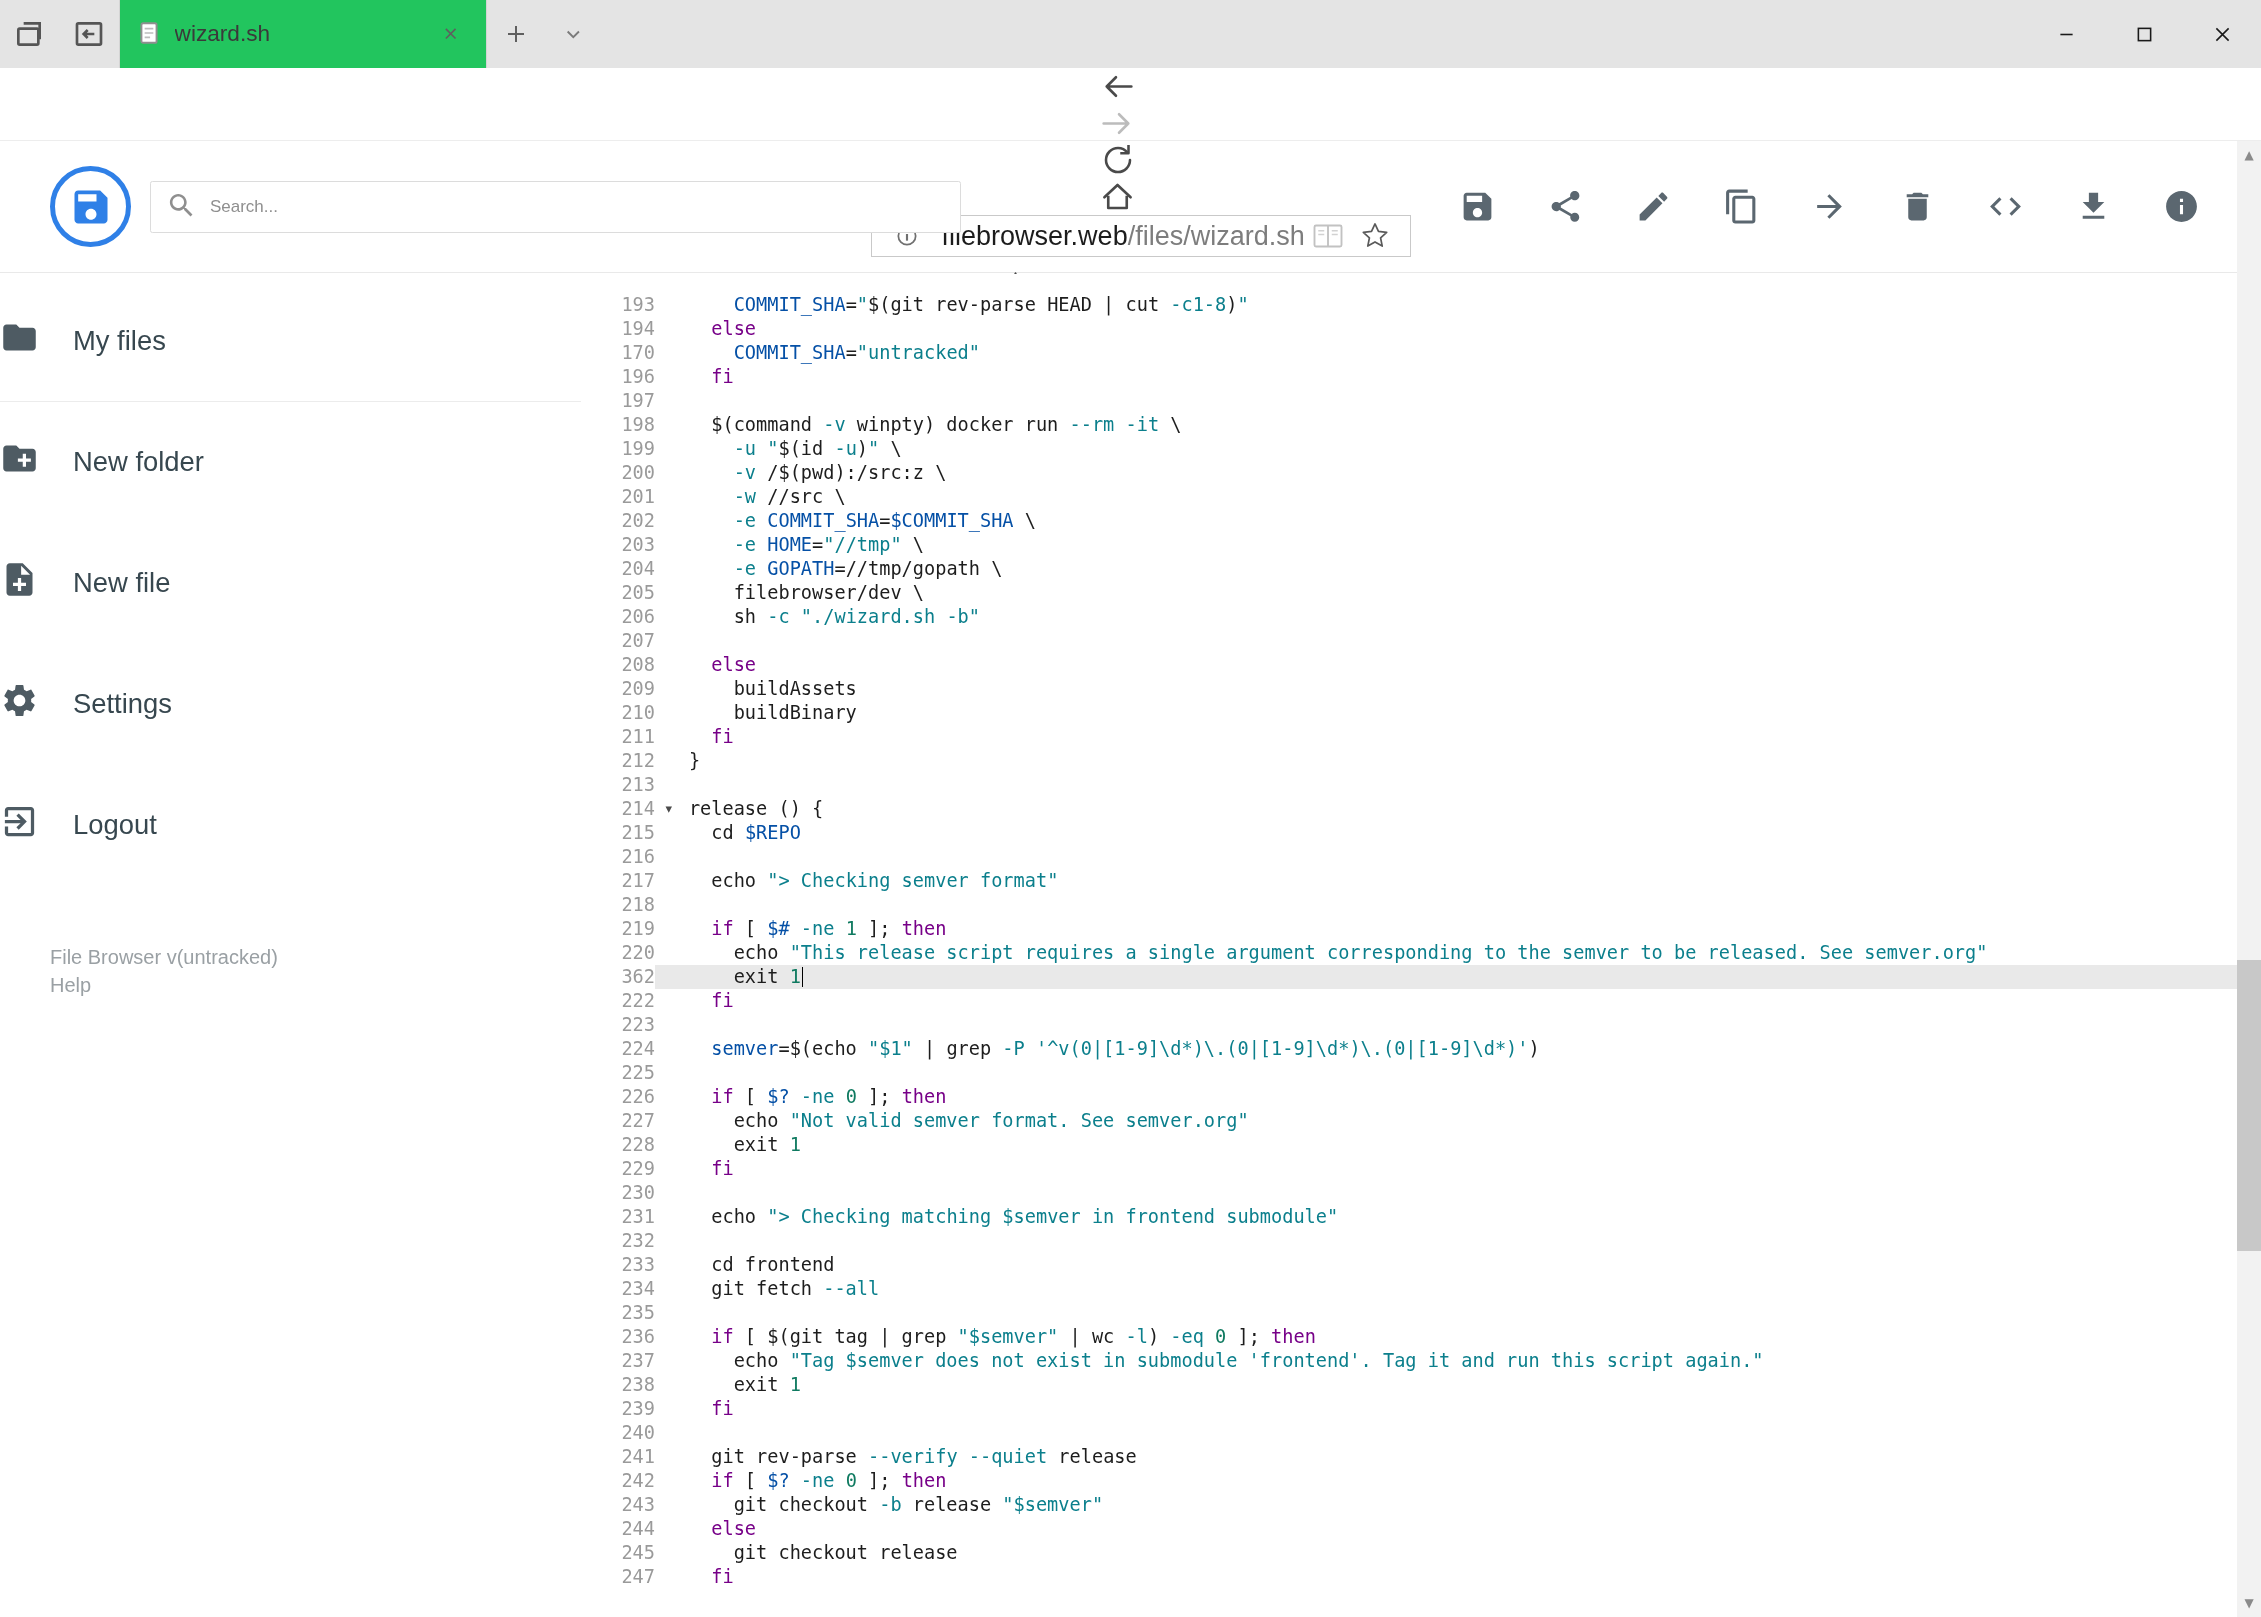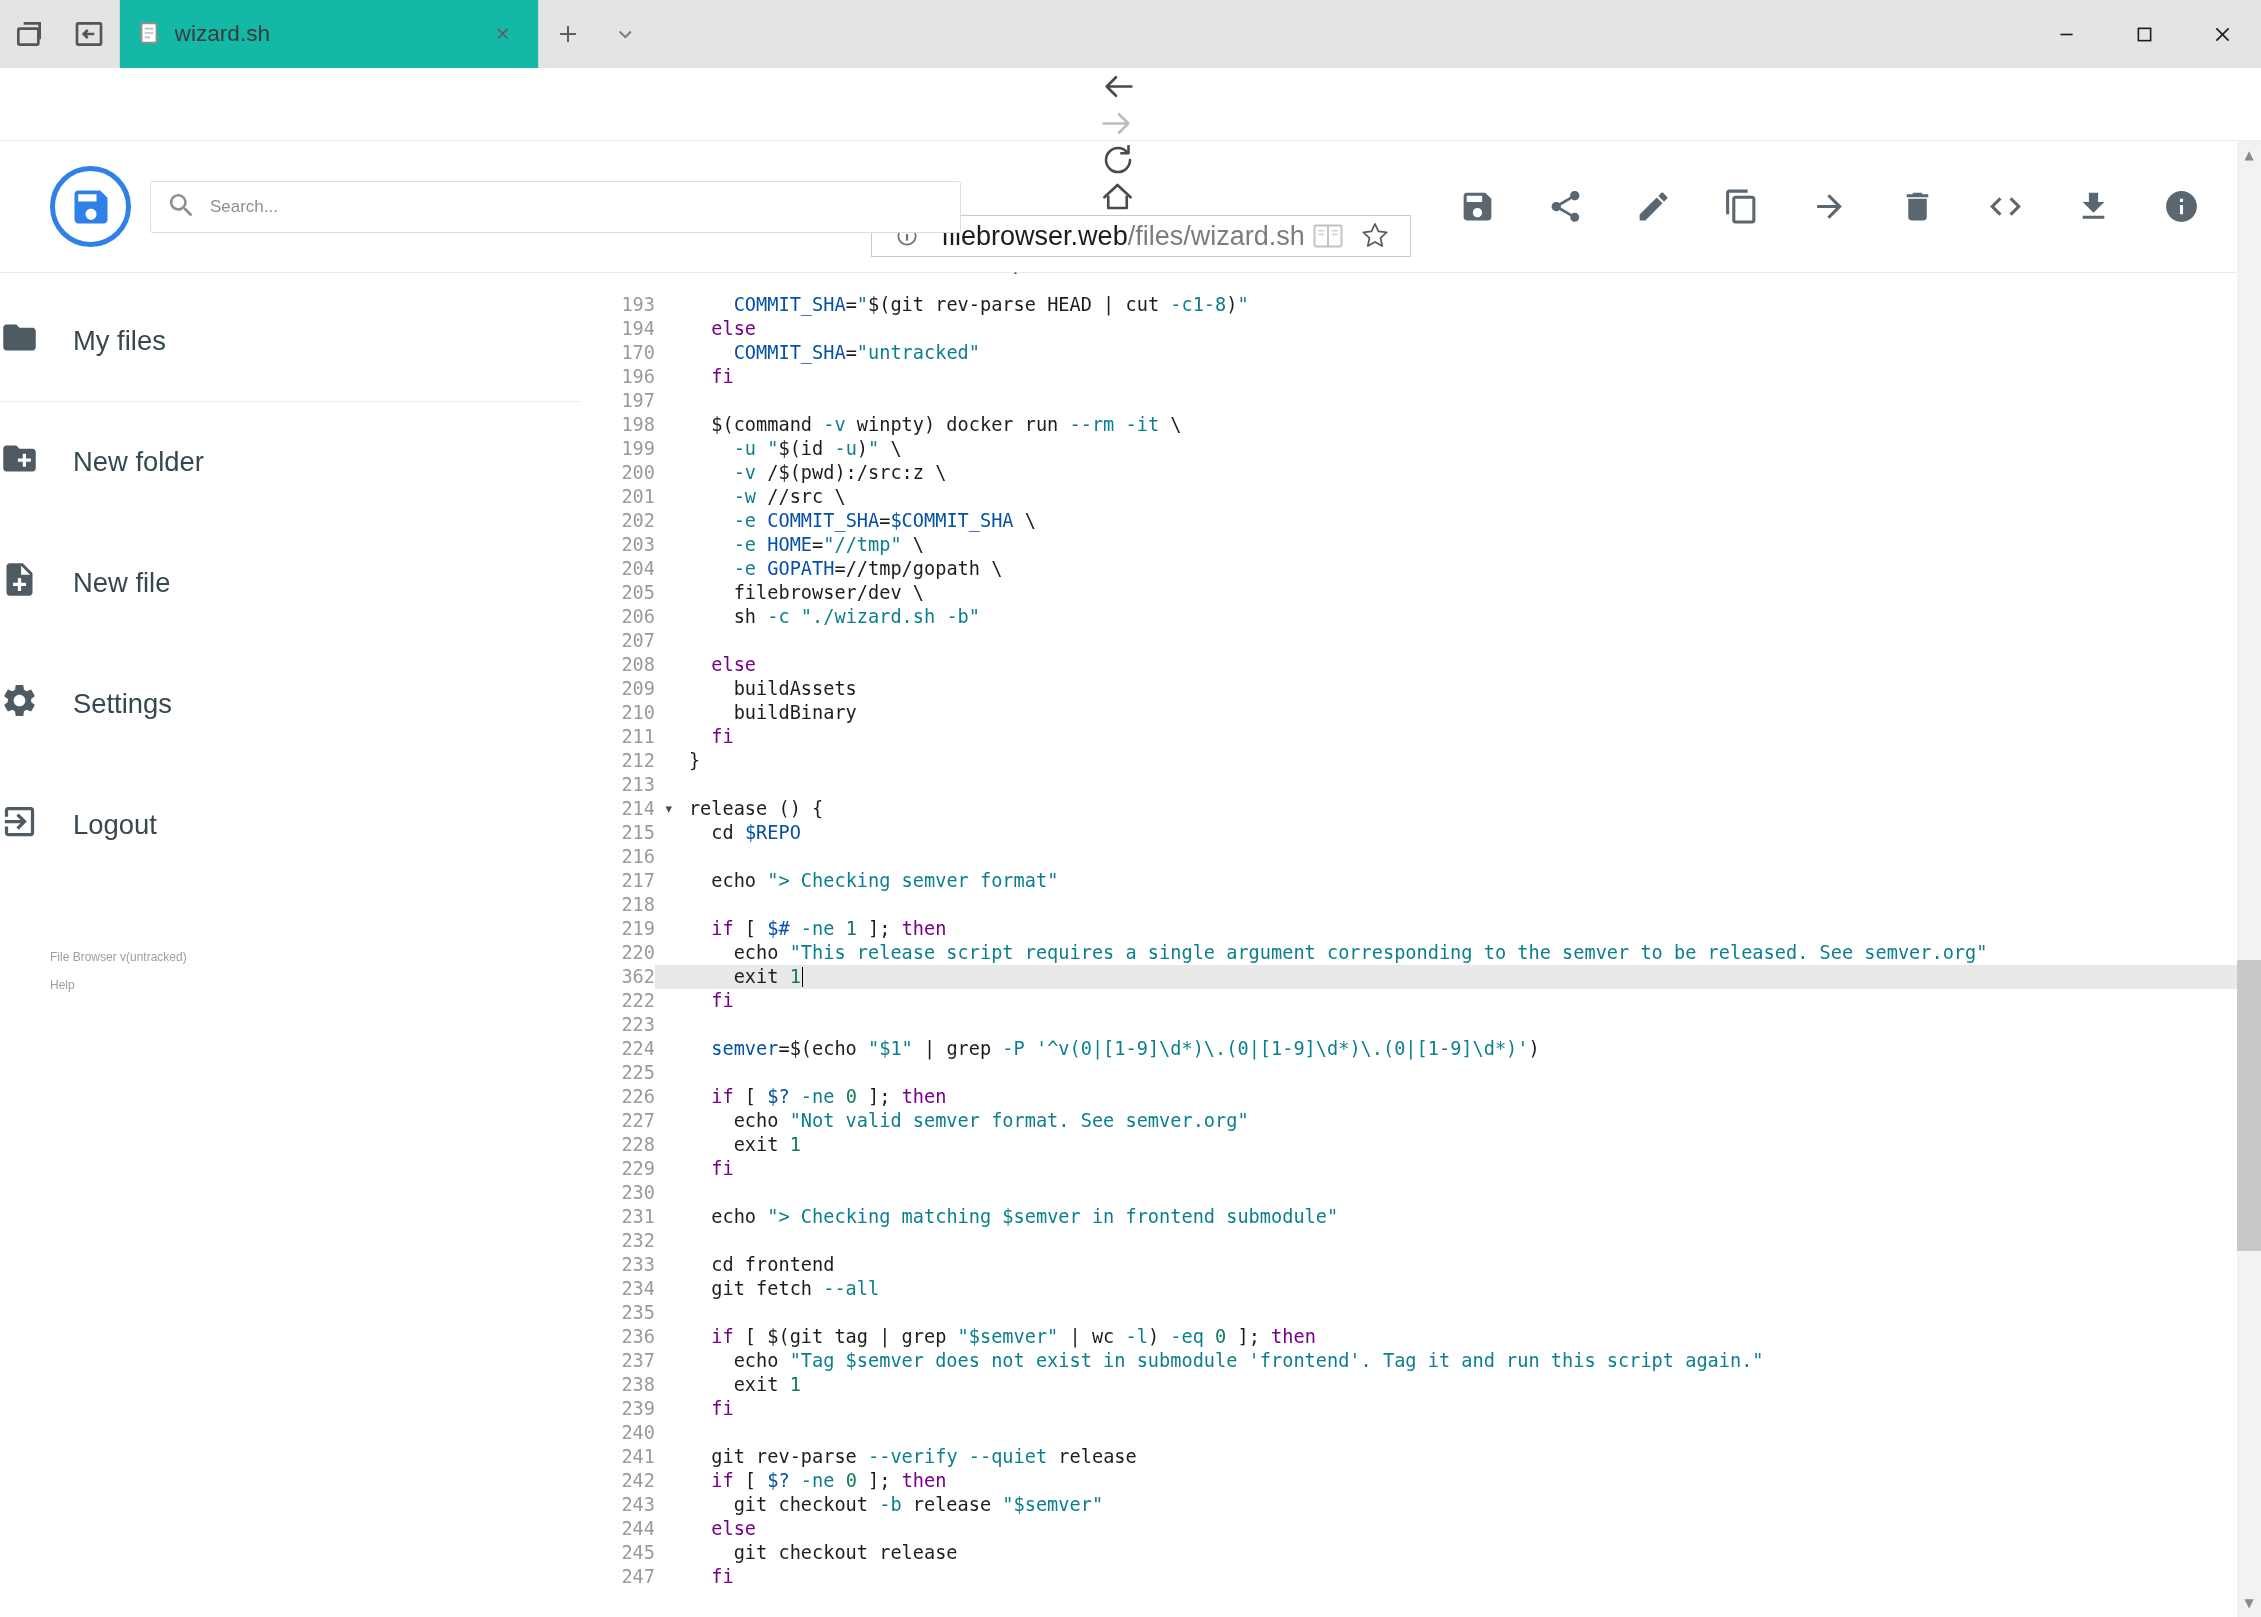--- a/index.html
+++ b/index.html
@@ -4,21 +4,21 @@
 <style>
   * { margin:0; padding:0; box-sizing:border-box; }
   html,body { width:2261px; height:1617px; overflow:hidden; background:#fff;
               font-family:"Liberation Sans", sans-serif; }
   .window { position:relative; width:2261px; height:1617px; background:#fff; }
 
   
   .titlebar { height:68px; background:#e4e4e4; display:flex; align-items:stretch; }
   .tb-left { display:flex; align-items:center; padding:0 11.3px; gap:24px; }
   .tb-icon { width:36px; height:36px; display:flex; align-items:center; justify-content:center; }
-  .tab { width:420px; background:#14b8a6; border-left:0.8px solid #d4d4d4; border-right:0.8px solid #d4d4d4;
+  .tab { width:368px; background:#22c55e; border-left:0.8px solid #d4d4d4; border-right:0.8px solid #d4d4d4;
          display:flex; align-items:center; padding:4px 16px; gap:13px; }
   .tab-title { flex:1; font-size:22.6px; color:#3a3a3a; white-space:nowrap; overflow:hidden; }
   .tab-btn { width:37px; height:37px; display:flex; align-items:center; justify-content:center; }
   .newtab, .tabchev { width:58px; display:flex; align-items:center; justify-content:center; }
   .win-controls { margin-left:auto; display:flex; }
   .win-btn { width:78px; display:flex; align-items:center; justify-content:center; }
 
   
   .navbar { height:73px; background:#fff; border-bottom:0.8px solid #ededed;
             display:flex; align-items:center; padding:0 14.5px;flex-direction:column; }
@@ -47,21 +47,21 @@
   .actions { margin-left:auto; display:flex; gap:40px; padding-right:24px; }
   .action-btn { width:48px; height:48px; display:flex; align-items:center; justify-content:center; }
 
   
   .content { position:absolute; top:274px; left:0; right:24px; bottom:0; display:flex; overflow:hidden; background:#fff; }
 
   .sidebar { width:581px; flex:none; padding-top:6.5px; display:flex; flex-direction:column; }
   .side-item { height:121px; display:flex; align-items:center; gap:34px;
                font-size:27.4px; color:#37474f; cursor:default; }
   .side-item.first { border-bottom:0.8px solid #ececec; }
-  .side-footer { margin-top:57px; padding-left:50px; font-size:12px; color:#9aa0a4; line-height:28px; }
+  .side-footer { margin-top:57px; padding-left:50px; font-size:20px; color:#9aa0a4; line-height:28px; }
   .side-footer .help { display:block; }
 
   
   .editor { flex:1; overflow:hidden; padding-top:19.4px;
             font-family:"DejaVu Sans Mono", monospace; font-size:18.6px; }
   .cm-row { display:flex; height:24px; line-height:24px; }
   .cm-ln { width:74px; flex:none; text-align:right; color:var(--line-number,#9a9a9a); }
   .cm-fold { width:27.4px; flex:none; text-align:center; font-size:13px; color:#4a4a4a;
              font-family:"DejaVu Sans", sans-serif; line-height:24px; }
   .cm-code { flex:1; white-space:pre; padding-left:6.5px; color:#1d1d1d; }

